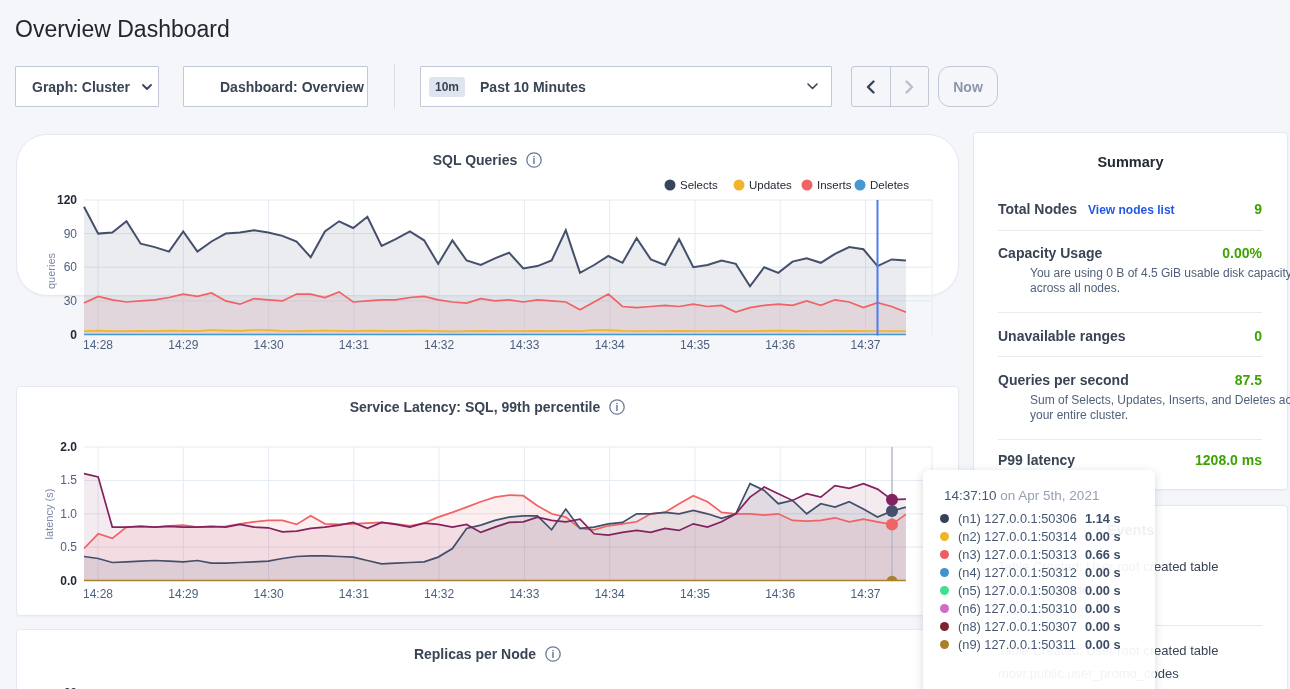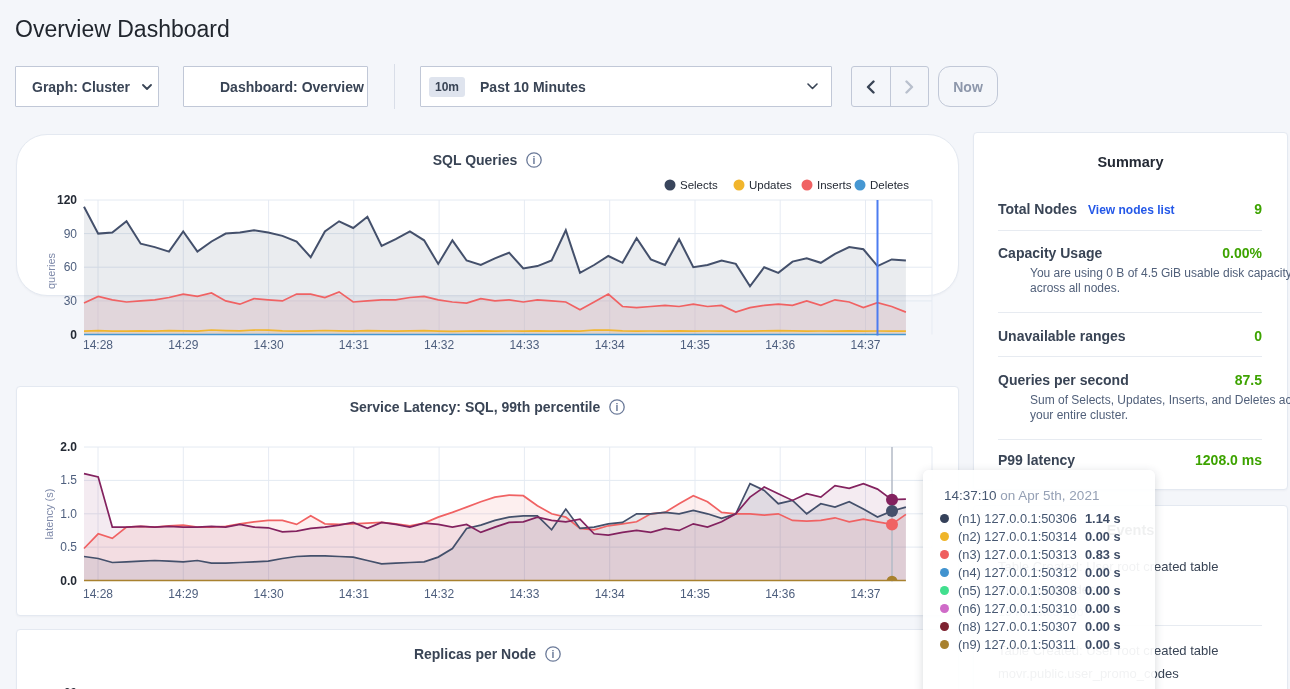--- a/index.html
+++ b/index.html
@@ -221,21 +221,21 @@
   <div class="ev" style="top:50px;">Table Created: User root created table<br>movr.public.rides<br><span style="color:#8e99ad;font-size:12.5px;">15 minutes ago</span></div>
   <div class="sdiv" style="top:119px;left:24px;right:25px;"></div>
   <div class="ev" style="top:134px;">Table Created: User root created table<br>movr.public.user_promo_codes<br></div>
 </div>
 
 <div style="position:absolute;left:923px;top:470px;width:232px;height:240px;background:rgba(255,255,255,0.93);border-radius:6px;box-shadow:0 2px 10px rgba(40,50,70,0.18);">
   <div style="position:absolute;left:21px;top:18px;font-size:13.5px;color:#475872;">14:37:10 <span style="color:#95a0b5;">on Apr 5th, 2021</span></div>
   <div style="position:absolute;left:0;top:39px;right:0;">
     <div class="tt-row"><span class="tt-dot" style="background:#35415a;"></span>(n1) 127.0.0.1:50306<span class="tt-val">1.14 s</span></div>
     <div class="tt-row"><span class="tt-dot" style="background:#efb52a;"></span>(n2) 127.0.0.1:50314<span class="tt-val">0.00 s</span></div>
-    <div class="tt-row"><span class="tt-dot" style="background:#ef5e5e;"></span>(n3) 127.0.0.1:50313<span class="tt-val">0.83 s</span></div>
+    <div class="tt-row"><span class="tt-dot" style="background:#ef5e5e;"></span>(n3) 127.0.0.1:50313<span class="tt-val">0.66 s</span></div>
     <div class="tt-row"><span class="tt-dot" style="background:#4193cf;"></span>(n4) 127.0.0.1:50312<span class="tt-val">0.00 s</span></div>
     <div class="tt-row"><span class="tt-dot" style="background:#41df8e;"></span>(n5) 127.0.0.1:50308<span class="tt-val">0.00 s</span></div>
     <div class="tt-row"><span class="tt-dot" style="background:#cf6bc8;"></span>(n6) 127.0.0.1:50310<span class="tt-val">0.00 s</span></div>
     <div class="tt-row"><span class="tt-dot" style="background:#7d2230;"></span>(n8) 127.0.0.1:50307<span class="tt-val">0.00 s</span></div>
     <div class="tt-row"><span class="tt-dot" style="background:#a8812e;"></span>(n9) 127.0.0.1:50311<span class="tt-val">0.00 s</span></div>
   </div>
 </div>
 
 </div>
 </body></html>

